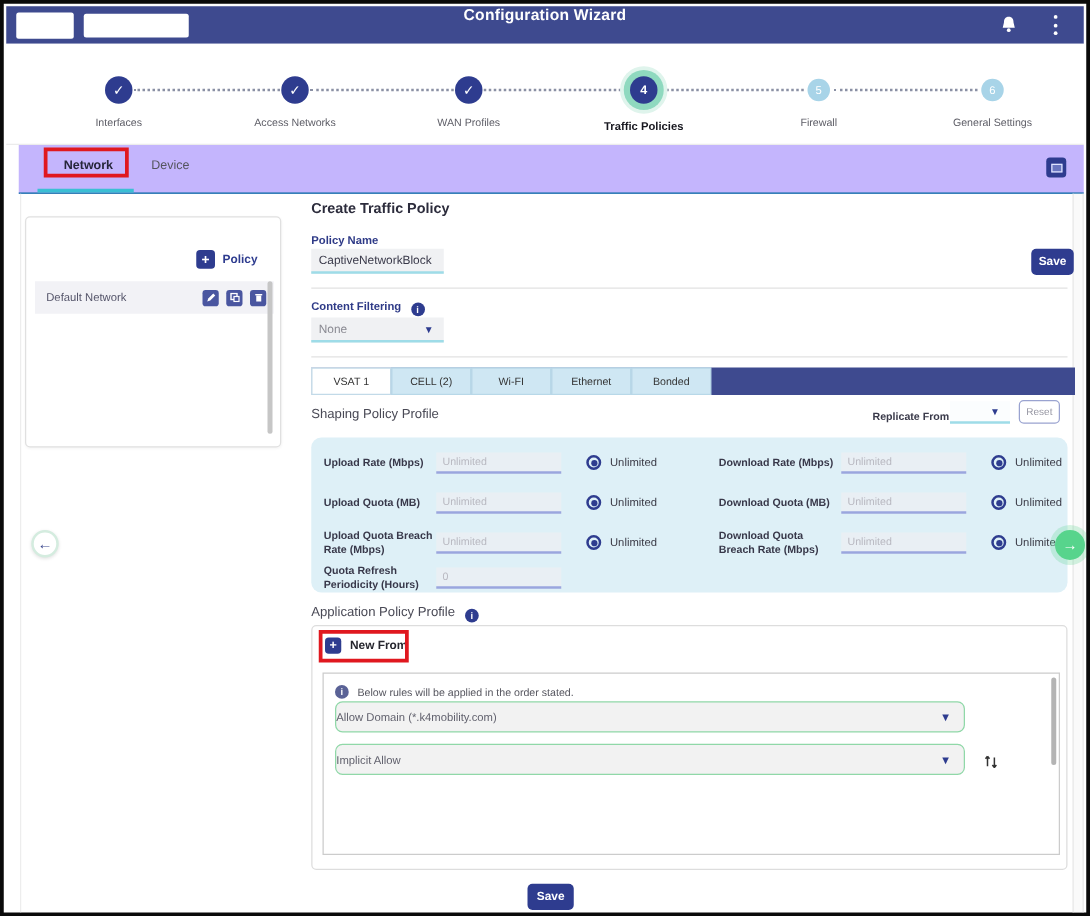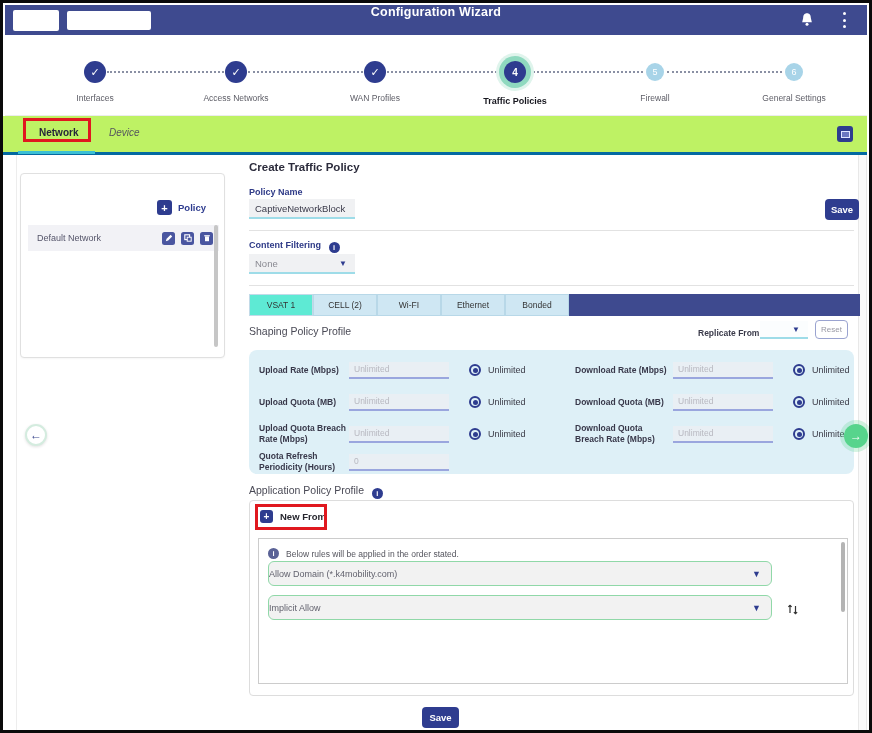--- a/index.html
+++ b/index.html
@@ -20,21 +20,21 @@
   .stepper { position:absolute; left:2px; right:2px; top:32px; height:81px; background:#fff; border-bottom:1px solid #ececec; }
   .conn { position:absolute; top:36px; border-top:2px dotted #8a90a4; height:0; }
   .step-circle { position:absolute; display:flex; align-items:center; justify-content:center; border-radius:50%; color:#fff; }
   .step-done { width:22px; height:22px; top:26px; background:#2e3c8f; font-size:11px; }
   .step-active { width:22px; height:22px; top:26px; background:#2e3c8f; font-size:10px; font-weight:bold; box-shadow:0 0 0 5px #8fd9bf, 0 0 0 8px #dff4ec; }
   .step-next { width:18px; height:18px; top:28px; background:#a8d4e8; font-size:9px; }
   .step-label { position:absolute; top:58px; width:120px; text-align:center; font-size:8.5px; color:#5d5d66; }
   .step-label.active { font-weight:bold; color:#17171f; font-size:9px; top:61px; }
 
   
-  .view-tabs { position:absolute; left:0; right:2px; top:113px; height:39px; background:#bef264; border-bottom:3px solid #0369a1; }
+  .view-tabs { position:absolute; left:12px; right:2px; top:113px; height:39px; background:#c4b5fd; border-bottom:1px solid #0369a1; }
   .vtab { position:absolute; top:11px; font-size:10px; }
   .tab-underline { position:absolute; left:15px; top:35px; width:77px; height:3px; background:#3bbfd4; }
   .annotation { position:absolute; border:3px solid #e0181f; background:transparent; }
   .pip-icon { position:absolute; right:14px; top:10px; width:16px; height:16px; background:#2e3c8f; border-radius:3px; display:flex; align-items:center; justify-content:center; }
   .pip-icon i { display:block; width:9px; height:7px; border:1.5px solid #dfe4ff; background:#6a76c0; }
 
   
   .left-edge { position:absolute; left:13px; top:152px; width:1px; height:575px; background:#ededed; }
   .policy-card { position:absolute; left:17px; top:170px; width:205px; height:185px; background:#fff; border:1px solid #e0e0e0; border-radius:4px; box-shadow:0 1px 2px rgba(0,0,0,.04); }
   .plus-sq { display:inline-flex; align-items:center; justify-content:center; background:#2e3c8f; color:#fff; border-radius:3px; font-weight:bold; }
@@ -57,21 +57,21 @@
   .btn-navy { position:absolute; background:#2e3c8f; color:#fff; border:none; border-radius:4px; font-size:9.5px; font-weight:bold; cursor:pointer; display:flex; align-items:center; justify-content:center; font-family:"Liberation Sans",sans-serif; }
   .divider { position:absolute; left:246px; width:605px; height:1px; background:#e2e2e2; }
   .info-dot { display:inline-flex; width:11px; height:11px; border-radius:50%; background:#2e3c8f; color:#fff; font-size:7.5px; font-weight:bold; align-items:center; justify-content:center; font-style:normal; }
   .select-box { position:absolute; background:#f0f1f3; border-bottom:2px solid #9edce8; display:flex; align-items:center; cursor:pointer; }
   .select-box .val { font-size:9.5px; color:#8a8a92; margin-left:6px; flex:1; }
   .tri { color:#2e3c8f; font-size:8px; margin-right:8px; }
 
   
   .iface-bar { position:absolute; left:246px; top:291px; width:611px; height:22px; background:#3e4a8f; display:flex; }
   .itab { width:64px; height:22px; background:#cfe7f3; border:1px solid #b8d8e8; display:flex; align-items:center; justify-content:center; font-size:8.5px; color:#333; cursor:pointer; }
-  .itab.active { background:#5eead4; border-color:#c2dae8; }
+  .itab.active { background:#ffffff; border-color:#c2dae8; }
 
   
   .shape-title { position:absolute; font-size:10.5px; color:#4a4a56; }
   .rep-label { position:absolute; font-size:8.5px; font-weight:bold; color:#3a3a4a; }
   .btn-reset { position:absolute; background:#fff; border:1px solid #9aa3d0; border-radius:4px; color:#9898a4; font-size:8px; cursor:pointer; font-family:"Liberation Sans",sans-serif; }
   .blue-panel { position:absolute; left:246px; top:347px; width:605px; height:124px; background:#def0f7; border-radius:8px; }
   .sf-row { position:absolute; display:flex; align-items:center; }
   .sf-label { width:88px; font-size:8.5px; font-weight:bold; color:#38384a; line-height:1.25; }
   .sf-input { width:100px; height:17px; background:#e9eff4; border:none; border-bottom:2px solid #9aa6de; font-size:8.5px; color:#6a6a74; padding:0 5px; margin-left:2px; font-family:"Liberation Sans",sans-serif; }
   .sf-input::placeholder { color:#b8b8c0; }
@@ -135,21 +135,21 @@
     <div class="step-label" style="left:30px;">Interfaces</div>
     <div class="step-label" style="left:171px;">Access Networks</div>
     <div class="step-label" style="left:310px;">WAN Profiles</div>
     <div class="step-label active" style="left:450px;">Traffic Policies</div>
     <div class="step-label" style="left:590px;">Firewall</div>
     <div class="step-label" style="left:729px;">General Settings</div>
   </div>
 
   <div class="view-tabs">
     <div class="vtab" style="left:36px; color:#26263a; font-weight:bold;">Network</div>
-    <div class="vtab" style="left:106px; color:#55555e;font-style:italic;">Device</div>
+    <div class="vtab" style="left:106px; color:#55555e;">Device</div>
     <div class="tab-underline"></div>
     <div class="annotation" style="left:20px; top:2px; width:68px; height:24px;"></div>
     <div class="pip-icon">
         <i></i>
       </div>
   </div>
 
   <div class="left-edge"></div>
   <div class="page-scroll"></div>
 

